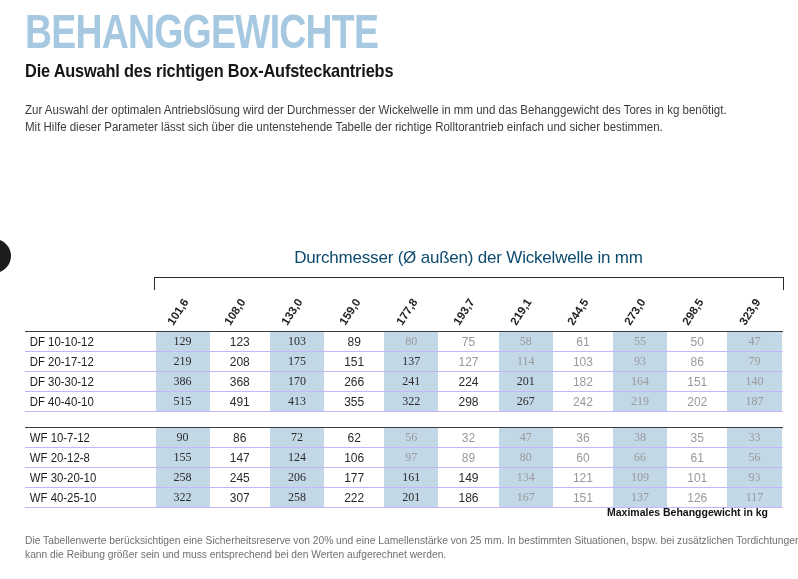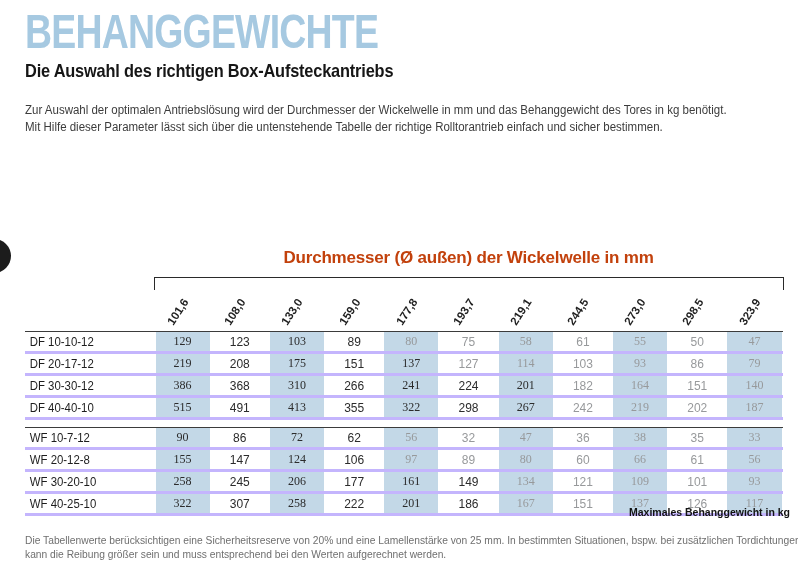--- a/index.html
+++ b/index.html
@@ -9,37 +9,37 @@
   .h1{position:absolute;left:25px;top:8px;font-size:48px;font-weight:bold;color:#a6c9e1;
       letter-spacing:-1px;transform:scaleX(.78);transform-origin:left top;white-space:nowrap;line-height:1;}
   .h2{position:absolute;left:25px;top:60px;font-size:19px;font-weight:bold;color:#161616;
       transform:scaleX(.86);transform-origin:left top;white-space:nowrap;letter-spacing:-.2px;}
   .intro{position:absolute;left:25px;top:102px;font-size:12.5px;color:#3c3c3c;line-height:17px;
       transform:scaleX(.92);transform-origin:left top;white-space:nowrap;}
 
   .edge-dot{position:absolute;left:-23px;top:239px;width:34px;height:34px;border-radius:50%;background:#1c1c1c;}
 
   .tbl-title{position:absolute;left:154px;top:248px;width:629px;text-align:center;
-      font-size:17px;font-weight:bold;color:#c2410c;letter-spacing:-.2px;}
+      font-size:17px;font-weight:normal;color:#0c4a6e;letter-spacing:-.2px;}
   .bracket{position:absolute;left:154px;top:277px;width:628px;height:12px;
       border-top:1.5px solid #2a2a2a;border-left:1.5px solid #2a2a2a;border-right:1.5px solid #2a2a2a;}
   .colheads{position:absolute;left:154px;top:282px;width:629px;height:47px;}
   .colhead{position:absolute;bottom:2px;font-size:11.5px;font-weight:bold;color:#1f1f1f;
       transform:rotate(-57deg);transform-origin:left bottom;white-space:nowrap;letter-spacing:0;}
 
   .grid{position:absolute;left:25px;width:758px;border-top:1px solid #3b3b3b;}
-  .row{display:flex;height:19px;border-bottom:3px solid #c4b5fd;align-items:stretch;}
+  .row{display:flex;height:19px;border-bottom:1px solid #c4b5fd;align-items:stretch;}
   .rowlabel{width:129px;font-size:12px;color:#1d1d1d;display:flex;align-items:center;
       padding-left:5px;box-sizing:border-box;transform:scaleX(.95);transform-origin:left center;white-space:nowrap;}
   .cell{flex:1;display:flex;align-items:center;justify-content:center;font-size:12px;
       color:#2b2b2b;margin:0 1.5px;}
   .cell.blue{background:#c3d8e7;font-family:Liberation Serif, serif;}
   .cell.muted{color:#97999b;text-align:center;}
 
-  .unit-note{position:absolute;right:8px;top:506px;font-size:10.5px;font-weight:bold;color:#121212;padding-left:8px;}
+  .unit-note{position:absolute;right:30px;top:506px;font-size:10.5px;font-weight:bold;color:#121212;padding-left:8px;}
   .footer{position:absolute;left:25px;top:533px;font-size:10.8px;color:#6f6f6f;line-height:14px;
       transform:scaleX(.95);transform-origin:left top;white-space:nowrap;}
 </style>
 </head>
 <body>
 
 <div id="page">
   <div class="h1">BEHANGGEWICHTE</div>
   <div class="h2">Die Auswahl des richtigen Box-Aufsteckantriebs</div>
   <div class="intro">
@@ -91,21 +91,21 @@
         <div class="cell blue muted">114</div>
         <div class="cell muted">103</div>
         <div class="cell blue muted">93</div>
         <div class="cell muted">86</div>
         <div class="cell blue muted">79</div>
       </div>
       <div class="row">
         <div class="rowlabel">DF 30-30-12</div>
         <div class="cell blue">386</div>
         <div class="cell">368</div>
-        <div class="cell blue">310</div>
+        <div class="cell blue">170</div>
         <div class="cell">266</div>
         <div class="cell blue">241</div>
         <div class="cell">224</div>
         <div class="cell blue">201</div>
         <div class="cell muted">182</div>
         <div class="cell blue muted">164</div>
         <div class="cell muted">151</div>
         <div class="cell blue muted">140</div>
       </div>
       <div class="row">

